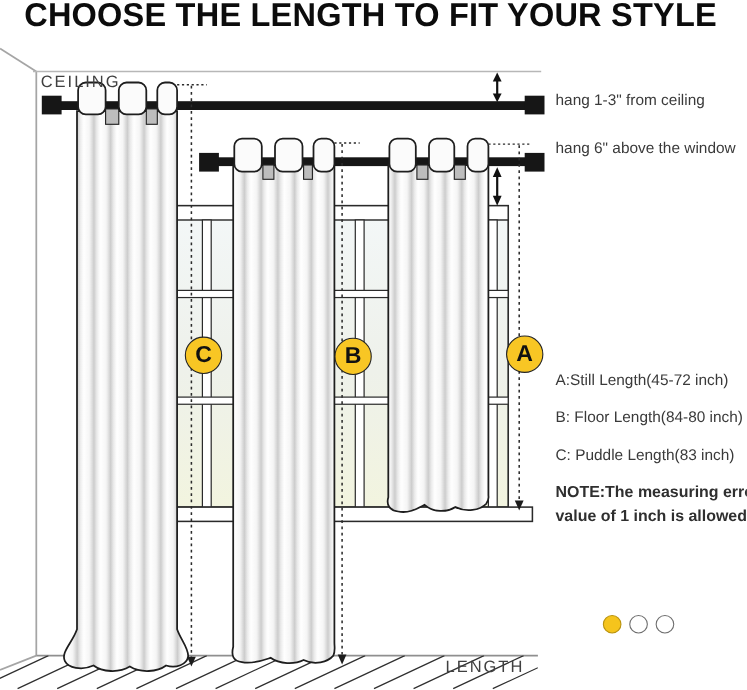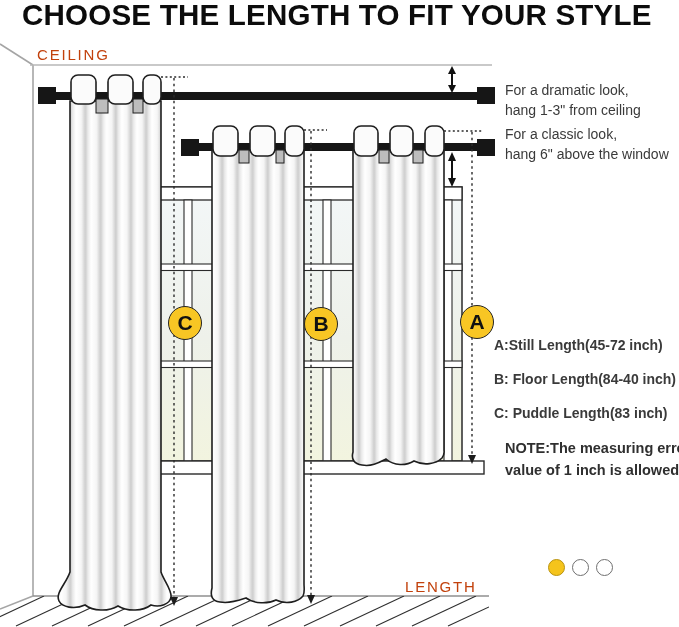--- a/index.html
+++ b/index.html
@@ -2,27 +2,27 @@
 <html><head>
 <meta charset="utf-8">
 <style>
   html,body{margin:0;padding:0;background:#ffffff;}
   body{width:679px;height:627px;position:relative;overflow:hidden;
        font-family:"Liberation Sans", sans-serif;}
   .abs{position:absolute;}
   .title{left:22px;top:-2px;width:657px;font-size:30px;font-weight:700;
          letter-spacing:.2px;color:#0c0c0c;white-space:nowrap;
          transform:scaleX(.985);transform-origin:left top;}
-  .room-label{color:#c2410c;font-size:15px;letter-spacing:1.8px;font-weight:400;}
+  .room-label{color:#404040;font-size:15px;letter-spacing:1.8px;font-weight:400;margin-top:20px;}
   .ceiling-label{left:37px;top:46px;}
   .floor-label{left:405px;top:578px;}
   .ann{color:#3a3a3a;font-size:14px;line-height:20px;font-weight:400;
        white-space:nowrap;}
   .ann-block{left:505px;}
-  .len-line{left:494px;color:#3a3a3a;font-size:14px;font-weight:700;white-space:nowrap;}
+  .len-line{left:505px;color:#3a3a3a;font-size:14px;font-weight:400;white-space:nowrap;}
   .note{left:505px;color:#2f2f2f;font-size:14.5px;line-height:22px;font-weight:700;
         white-space:nowrap;}
   .marker{width:34px;height:34px;border-radius:50%;background:#F8C624;
           border:1.6px solid #252525;box-sizing:border-box;
           display:flex;align-items:center;justify-content:center;
           font-size:21px;font-weight:700;color:#111;}
   .dots{left:548px;top:559px;display:flex;gap:7px;align-items:center;}
   .dot{width:17px;height:17px;border-radius:50%;box-sizing:border-box;
        background:#ffffff;border:1.4px solid #6f6f6f;}
   .dot.active{background:#F5C41C;border-color:#b99310;}
@@ -163,31 +163,29 @@
     <polygon points="448,178 456,178 452,187" stroke="none"></polygon>
   </g>
 </svg>
 
 <div class="abs title">CHOOSE THE LENGTH TO FIT YOUR STYLE</div>
 
 <div class="abs room-label ceiling-label">CEILING</div>
 <div class="abs room-label floor-label">LENGTH</div>
 
 <div class="abs ann ann-block" style="top:80px">
-  <div>For a dramatic look,</div>
   <div>hang 1-3" from ceiling</div>
 </div>
 
 <div class="abs ann ann-block" style="top:124px">
-  <div>For a classic look,</div>
   <div>hang 6" above the window</div>
 </div>
 
 <div class="abs len-line" style="top:337px">A:Still Length(45-72 inch)</div>
-<div class="abs len-line" style="top:371px">B: Floor Length(84-40 inch)</div>
+<div class="abs len-line" style="top:371px">B: Floor Length(84-80 inch)</div>
 <div class="abs len-line" style="top:405px">C: Puddle Length(83 inch)</div>
 
 <div class="abs note" style="top:437px">
   <div>NOTE:The measuring error</div>
   <div>value of 1 inch is allowed</div>
 </div>
 
 <div class="abs marker" style="left:168px;top:306px">C</div>
 <div class="abs marker" style="left:304px;top:307px">B</div>
 <div class="abs marker" style="left:460px;top:305px">A</div>

